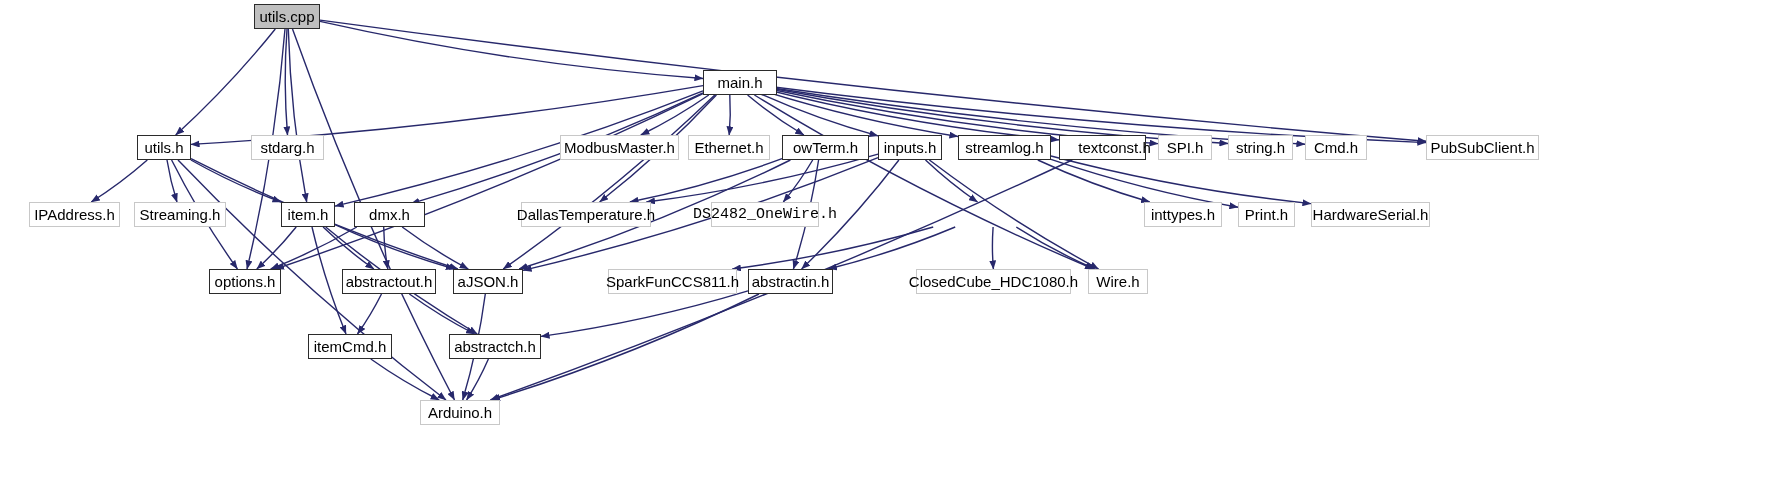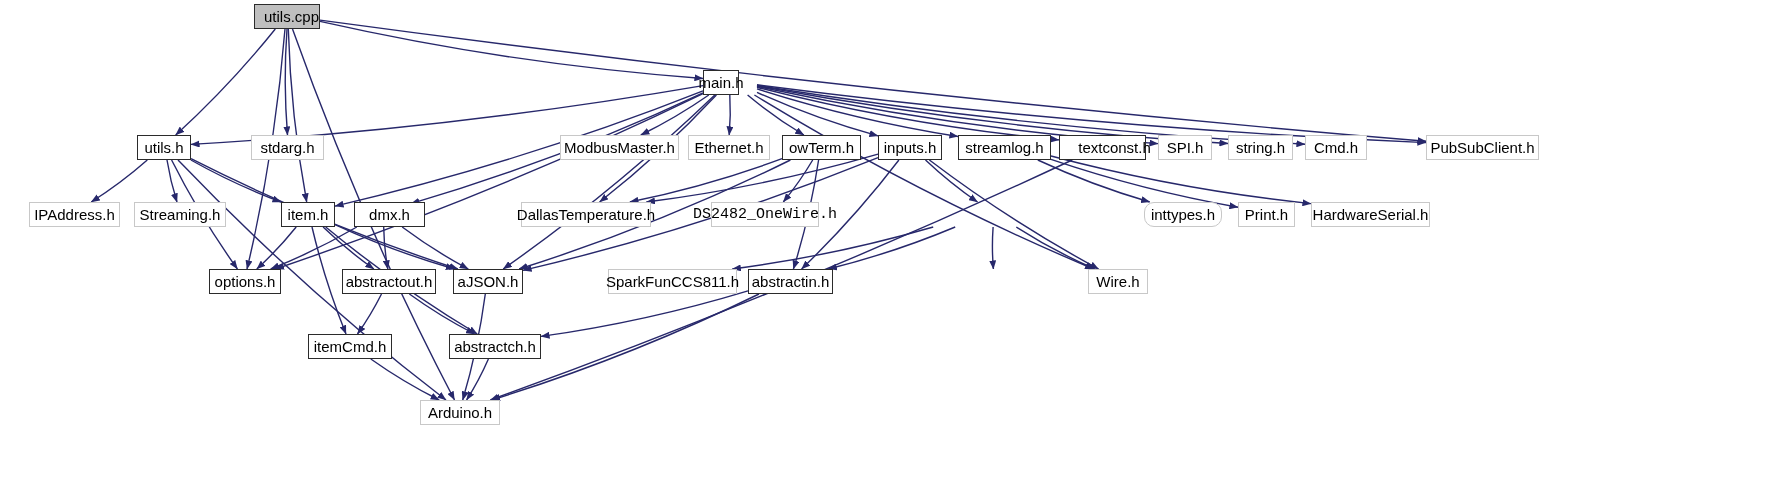--- a/index.html
+++ b/index.html
@@ -79,39 +79,39 @@
       <path d="M955.2,227.0 Q893.4,252.9 828.3,269.0" fill="none" stroke="#27286b" stroke-width="1.4" marker-end="url(#ah)"></path>
       <path d="M1016.3,227.0 Q1053.9,251.0 1094.7,269.0" fill="none" stroke="#27286b" stroke-width="1.4" marker-end="url(#ah)"></path>
       <path d="M381.5,294.0 Q371.0,314.9 357.5,334.0" fill="none" stroke="#27286b" stroke-width="1.4" marker-end="url(#ah)"></path>
       <path d="M409.4,294.0 Q440.5,316.5 474.6,334.0" fill="none" stroke="#27286b" stroke-width="1.4" marker-end="url(#ah)"></path>
       <path d="M748.0,290.8 Q646.3,321.6 541.0,336.4" fill="none" stroke="#27286b" stroke-width="1.4" marker-end="url(#ah)"></path>
       <path d="M759.0,294.0 Q629.3,357.3 491.5,400.0" fill="none" stroke="#27286b" stroke-width="1.4" marker-end="url(#ah)"></path>
       <path d="M485.3,294.0 Q478.1,347.9 462.7,400.0" fill="none" stroke="#27286b" stroke-width="1.4" marker-end="url(#ah)"></path>
       <path d="M370.8,359.0 Q403.4,382.1 439.2,400.0" fill="none" stroke="#27286b" stroke-width="1.4" marker-end="url(#ah)"></path>
       <path d="M488.4,359.0 Q479.1,380.3 466.6,400.0" fill="none" stroke="#27286b" stroke-width="1.4" marker-end="url(#ah)"></path>
     </svg>
-<div class="node current" style="left: 254px; top: 4px; width: 66px; height: 25px; justify-content: flex-end;">
+<div class="node current" style="left: 254px; top: 4px; width: 66px; height: 25px;">
       <span>utils.cpp</span>
     </div>
-    <div class="node strong" style="left: 703px; top: 70px; width: 36px; height: 25px;">
+    <div class="node strong" style="left: 703px; top: 70px; width: 74px; height: 25px;">
       <span>main.h</span>
     </div>
     <div class="node strong" style="left: 137px; top: 135px; width: 54px; height: 25px;">
       <span>utils.h</span>
     </div>
     <div class="node plain" style="left: 251px; top: 135px; width: 73px; height: 25px; align-items: center;">
       <span>stdarg.h</span>
     </div>
     <div class="node plain" style="left: 560px; top: 135px; width: 119px; height: 25px;">
       <span>ModbusMaster.h</span>
     </div>
     <div class="node plain" style="left: 688px; top: 135px; width: 82px; height: 25px;">
       <span>Ethernet.h</span>
     </div>
-    <div class="node strong" style="left: 782px; top: 135px; width: 79px; height: 25px;">
+    <div class="node strong" style="left: 782px; top: 135px; width: 87px; height: 25px;">
       <span>owTerm.h</span>
     </div>
     <div class="node strong" style="left: 878px; top: 135px; width: 64px; height: 25px;">
       <span>inputs.h</span>
     </div>
     <div class="node strong" style="left: 958px; top: 135px; width: 93px; height: 25px;">
       <span>streamlog.h</span>
     </div>
     <div class="node strong" style="left: 1059px; top: 135px; width: 87px; height: 25px; padding-left: 24px;">
       <span>textconst.h</span>
@@ -139,21 +139,21 @@
     </div>
     <div class="node strong" style="left: 354px; top: 202px; width: 71px; height: 25px;">
       <span>dmx.h</span>
     </div>
     <div class="node plain" style="left: 521px; top: 202px; width: 130px; height: 25px;">
       <span>DallasTemperature.h</span>
     </div>
     <div class="node plain" style="left: 711px; top: 202px; width: 108px; height: 25px; font-family: Liberation Mono, monospace;">
       <span>DS2482_OneWire.h</span>
     </div>
-    <div class="node plain" style="left: 1144px; top: 202px; width: 78px; height: 25px; border-radius: 10px;">
+    <div class="node plain" style="left: 1144px; top: 202px; width: 78px; height: 25px;">
       <span>inttypes.h</span>
     </div>
     <div class="node plain" style="left: 1238px; top: 202px; width: 57px; height: 25px;">
       <span>Print.h</span>
     </div>
     <div class="node plain" style="left: 1311px; top: 202px; width: 119px; height: 25px;">
       <span>HardwareSerial.h</span>
     </div>
     <div class="node strong" style="left: 209px; top: 269px; width: 72px; height: 25px;">
       <span>options.h</span>
@@ -163,20 +163,23 @@
     </div>
     <div class="node strong" style="left: 453px; top: 269px; width: 70px; height: 25px;">
       <span>aJSON.h</span>
     </div>
     <div class="node plain" style="left: 608px; top: 269px; width: 129px; height: 25px;">
       <span>SparkFunCCS811.h</span>
     </div>
     <div class="node strong" style="left: 748px; top: 269px; width: 85px; height: 25px;">
       <span>abstractin.h</span>
     </div>
+    <div class="node plain" style="left: 916px; top: 269px; width: 155px; height: 25px;">
+      <span>ClosedCube_HDC1080.h</span>
+    </div>
     <div class="node plain" style="left: 1088px; top: 269px; width: 60px; height: 25px;">
       <span>Wire.h</span>
     </div>
     <div class="node strong" style="left: 308px; top: 334px; width: 84px; height: 25px;">
       <span>itemCmd.h</span>
     </div>
     <div class="node strong" style="left: 449px; top: 334px; width: 92px; height: 25px;">
       <span>abstractch.h</span>
     </div>
     <div class="node plain" style="left: 420px; top: 400px; width: 80px; height: 25px;">

